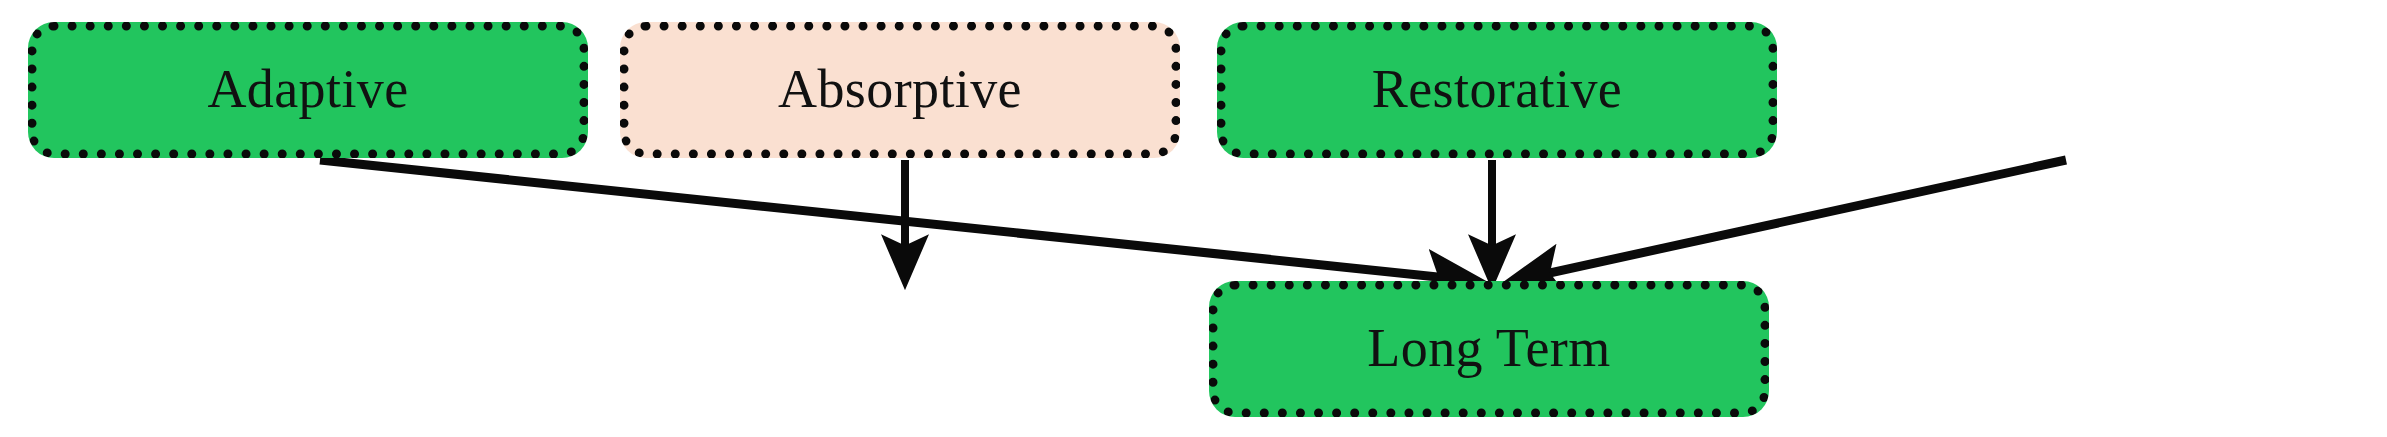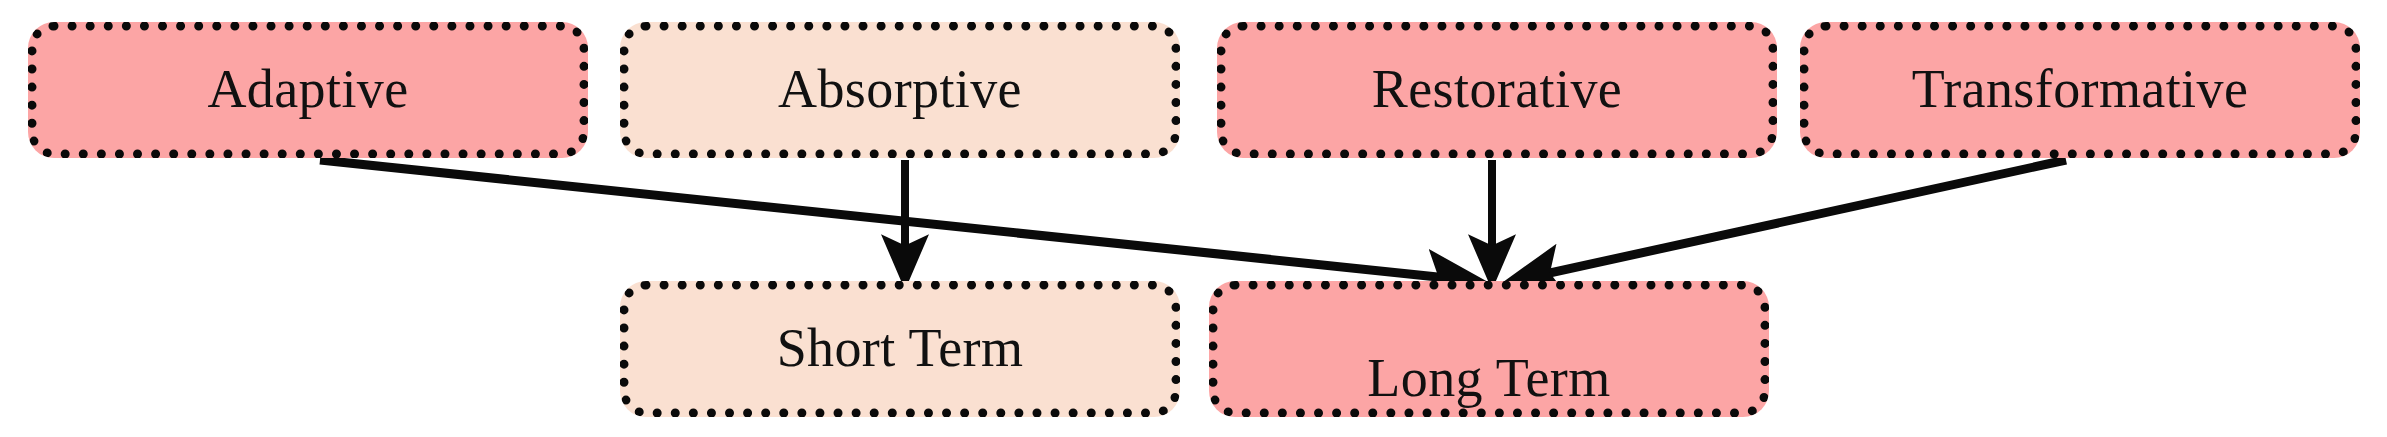--- a/index.html
+++ b/index.html
@@ -23,21 +23,21 @@
     display: flex;
     align-items: center;
     justify-content: center;
     text-align: center;
     color: #111111;
     font-size: 54px;
     line-height: 1.1;
     letter-spacing: 0.4px;
     white-space: nowrap;
   }
-  .node-green { background: #fca5a5; }
+  .node-green { background: #22c55e; }
   .node-pink  { background: #fae0d1; }
 
   #edges {
     position: absolute;
     left: 0;
     top: 0;
     width: 2387px;
     height: 437px;
     pointer-events: none;
   }
@@ -64,25 +64,19 @@
   </div>
 
   <div class="node node-pink" style="left:620px; top:22px; width:560px; height:136px;align-items:center;">
     <span>Absorptive</span>
   </div>
 
   <div class="node node-green" style="left:1209px; top:22px; width:560px; height:136px;margin-left:8px;">
     <span>Restorative</span>
   </div>
 
-  <div class="node node-green" style="left:1800px; top:22px; width:560px; height:136px;">
-    <span>Transformative</span>
-  </div>
 
-  <div class="node node-pink" style="left:620px; top:281px; width:560px; height:136px;">
-    <span>Short Term</span>
-  </div>
 
-  <div class="node node-green" style="left:1209px; top:281px; width:560px; height:136px;align-items:flex-end;">
+  <div class="node node-green" style="left:1209px; top:281px; width:560px; height:136px;">
     <span>Long Term</span>
   </div>
 
 </div>
 
 </body></html>

